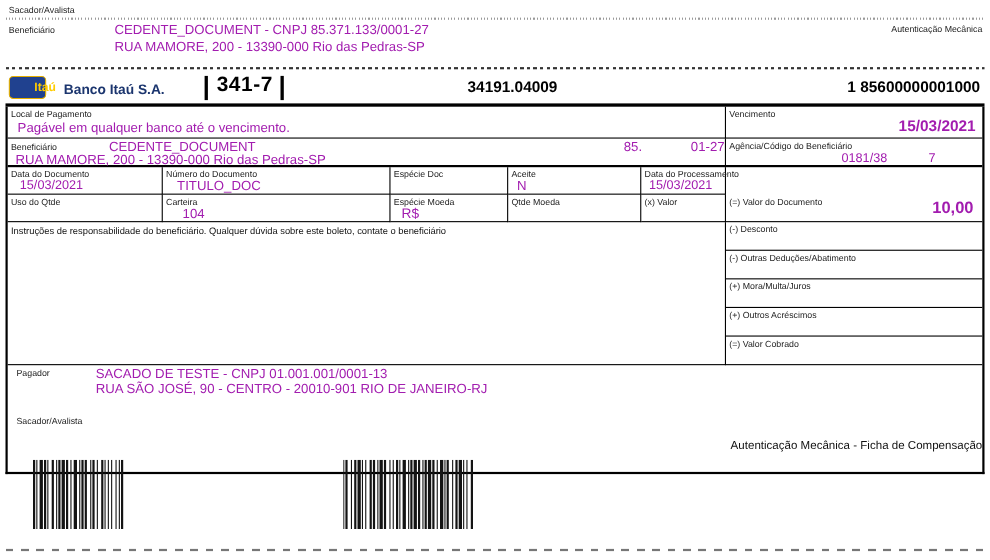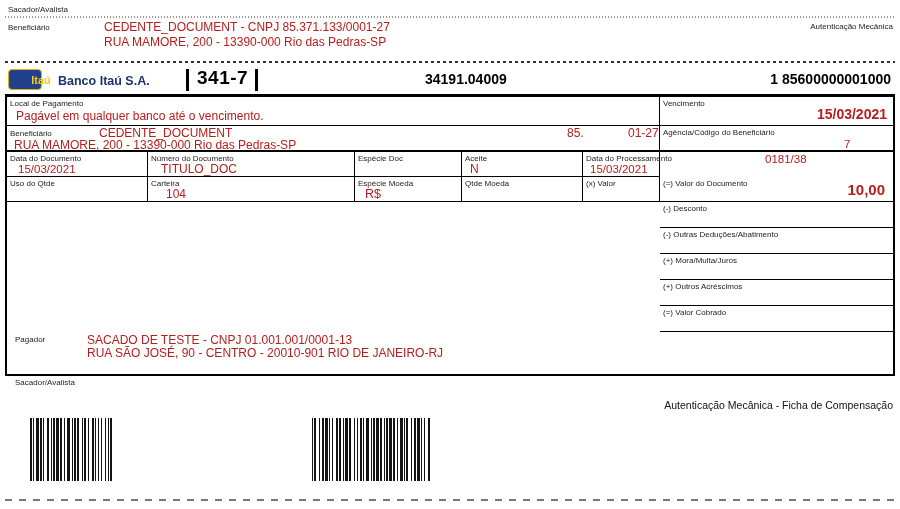--- a/index.html
+++ b/index.html
@@ -1,35 +1,35 @@
 <!DOCTYPE html>
 <html><head>
 <meta charset="utf-8">
 <style>
   html,body{margin:0;padding:0;background:#fff;}
   #page{position:relative;width:900px;height:509px;background:#ffffff;overflow:hidden;
         font-family:"Liberation Sans","DejaVu Sans",sans-serif;color:#000;}
   .abs{position:absolute;}
   .lbl{font-size:8px;color:#222;line-height:10px;white-space:nowrap;}
-  .val{font-size:11.5px;color:#b91c1c;line-height:13px;white-space:nowrap;}
+  .val{font-size:11.5px;color:#a21caf;line-height:13px;white-space:nowrap;}
   .b{font-weight:bold;}
   .dotline{height:2px;background:repeating-linear-gradient(90deg,#999 0 1px,transparent 1px 3px);}
   .cutline-top{height:2px;background:repeating-linear-gradient(90deg,#333 0 3px,transparent 3px 6px);}
   .cutline-bottom{height:2px;background:repeating-linear-gradient(90deg,#777 0 7px,transparent 7px 14px);}
   
   #band{left:5px;top:66px;width:890px;height:31px;border-bottom:3px solid #000;box-sizing:border-box;}
   .itau-logo{left:3px;top:3px;width:29px;height:21px;background:#20418f;border:1px solid #e3ae00;
              border-radius:4px;display:flex;align-items:center;justify-content:center;
              color:#ffcc00;font-weight:bold;font-size:11px;box-sizing:border-box;padding-left:32px;}
   .bankname{left:37px;top:8px;font-size:12.5px;font-weight:bold;color:#1b356e;white-space:nowrap;padding-left:16px;}
   .vbar{width:2.5px;height:22px;background:#000;top:3px;}
   .bankcode{left:192px;top:1px;font-size:19px;font-weight:bold;letter-spacing:.5px;}
   .digitable{font-size:14px;font-weight:bold;white-space:nowrap;}
   
-  #slip{left:5px;top:97px;width:890px;height:279px;border:2px solid #000;border-top:none;box-sizing:border-box;}
+  #slip{left:5px;top:97px;width:890px;height:334px;border:2px solid #000;border-top:none;box-sizing:border-box;}
   .cell{position:absolute;box-sizing:border-box;overflow:visible;}
   .br{border-right:1px solid #000;}
   .bb{border-bottom:1px solid #000;}
   .bb2{border-bottom:2px solid #000;}
   .cell .lbl{position:absolute;left:3px;top:2px;}
   .barcode{position:absolute;font-size:0;white-space:nowrap;overflow:hidden;}
 </style>
 </head>
 <body>
 
@@ -70,21 +70,21 @@
 
     <div class="cell br bb2" style="left:0;top:29px;width:653px;height:26px;">
       <span class="lbl" style="top:3px;">Beneficiário</span>
       <span class="abs val" style="left:92px;top:1px;font-size:12px;">CEDENTE_DOCUMENT</span>
       <span class="abs val" style="left:560px;top:1px;font-size:12px;">85.</span>
       <span class="abs val" style="left:621px;top:1px;font-size:12px;">01-27</span>
       <span class="abs val" style="left:7px;top:13px;font-size:12px;">RUA MAMORE, 200 - 13390-000 Rio das Pedras-SP</span>
     </div>
     <div class="cell bb2" style="left:653px;top:29px;width:233px;height:26px;">
       <span class="lbl">Agência/Código do Beneficiário</span>
-      <span class="abs val" style="left:105px;top:12px;margin-top:15px;">0181/38</span>
+      <span class="abs val" style="left:105px;top:12px;">0181/38</span>
       <span class="abs val" style="left:184px;top:12px;">7</span>
     </div>
 
     <div class="cell br bb" style="left:0;top:55px;width:141px;height:25px;padding-left:18px;">
       <span class="lbl">Data do Documento</span>
       <span class="abs val" style="left:11px;top:11px;">15/03/2021</span>
     </div>
     <div class="cell br bb" style="left:141px;top:55px;width:207px;height:25px;">
       <span class="lbl">Número do Documento</span>
       <span class="abs val" style="left:13px;top:11px;font-size:12px;">TITULO_DOC</span>
@@ -120,20 +120,23 @@
     </div>
     <div class="cell br bb" style="left:576px;top:80px;width:77px;height:25px;">
       <span class="lbl">(x) Valor</span>
       <span class="abs val" style="left:7px;top:11px;"></span>
     </div>
     <div class="cell bb" style="left:653px;top:80px;width:233px;height:25px;">
       <span class="lbl">(=) Valor do Documento</span>
       <span class="abs val b" style="right:8px;top:6px;font-size:15px;">10,00</span>
     </div>
 
+    <div class="cell br bb" style="left:0;top:105px;width:653px;height:130px;">
+      <span class="abs" style="left:3px;top:3px;font-size:8.5px;color:#111;white-space:nowrap;">Instruções de responsabilidade do beneficiário. Qualquer dúvida sobre este boleto, contate o beneficiário</span>
+    </div>
     <div class="cell bb" style="left:653px;top:105px;width:233px;height:26px;">
       <span class="lbl">(-) Desconto</span>
     </div>
     <div class="cell bb" style="left:653px;top:131px;width:233px;height:26px;">
       <span class="lbl">(-) Outras Deduções/Abatimento</span>
     </div>
     <div class="cell bb" style="left:653px;top:157px;width:233px;height:26px;">
       <span class="lbl">(+) Mora/Multa/Juros</span>
     </div>
     <div class="cell bb" style="left:653px;top:183px;width:233px;height:26px;">

